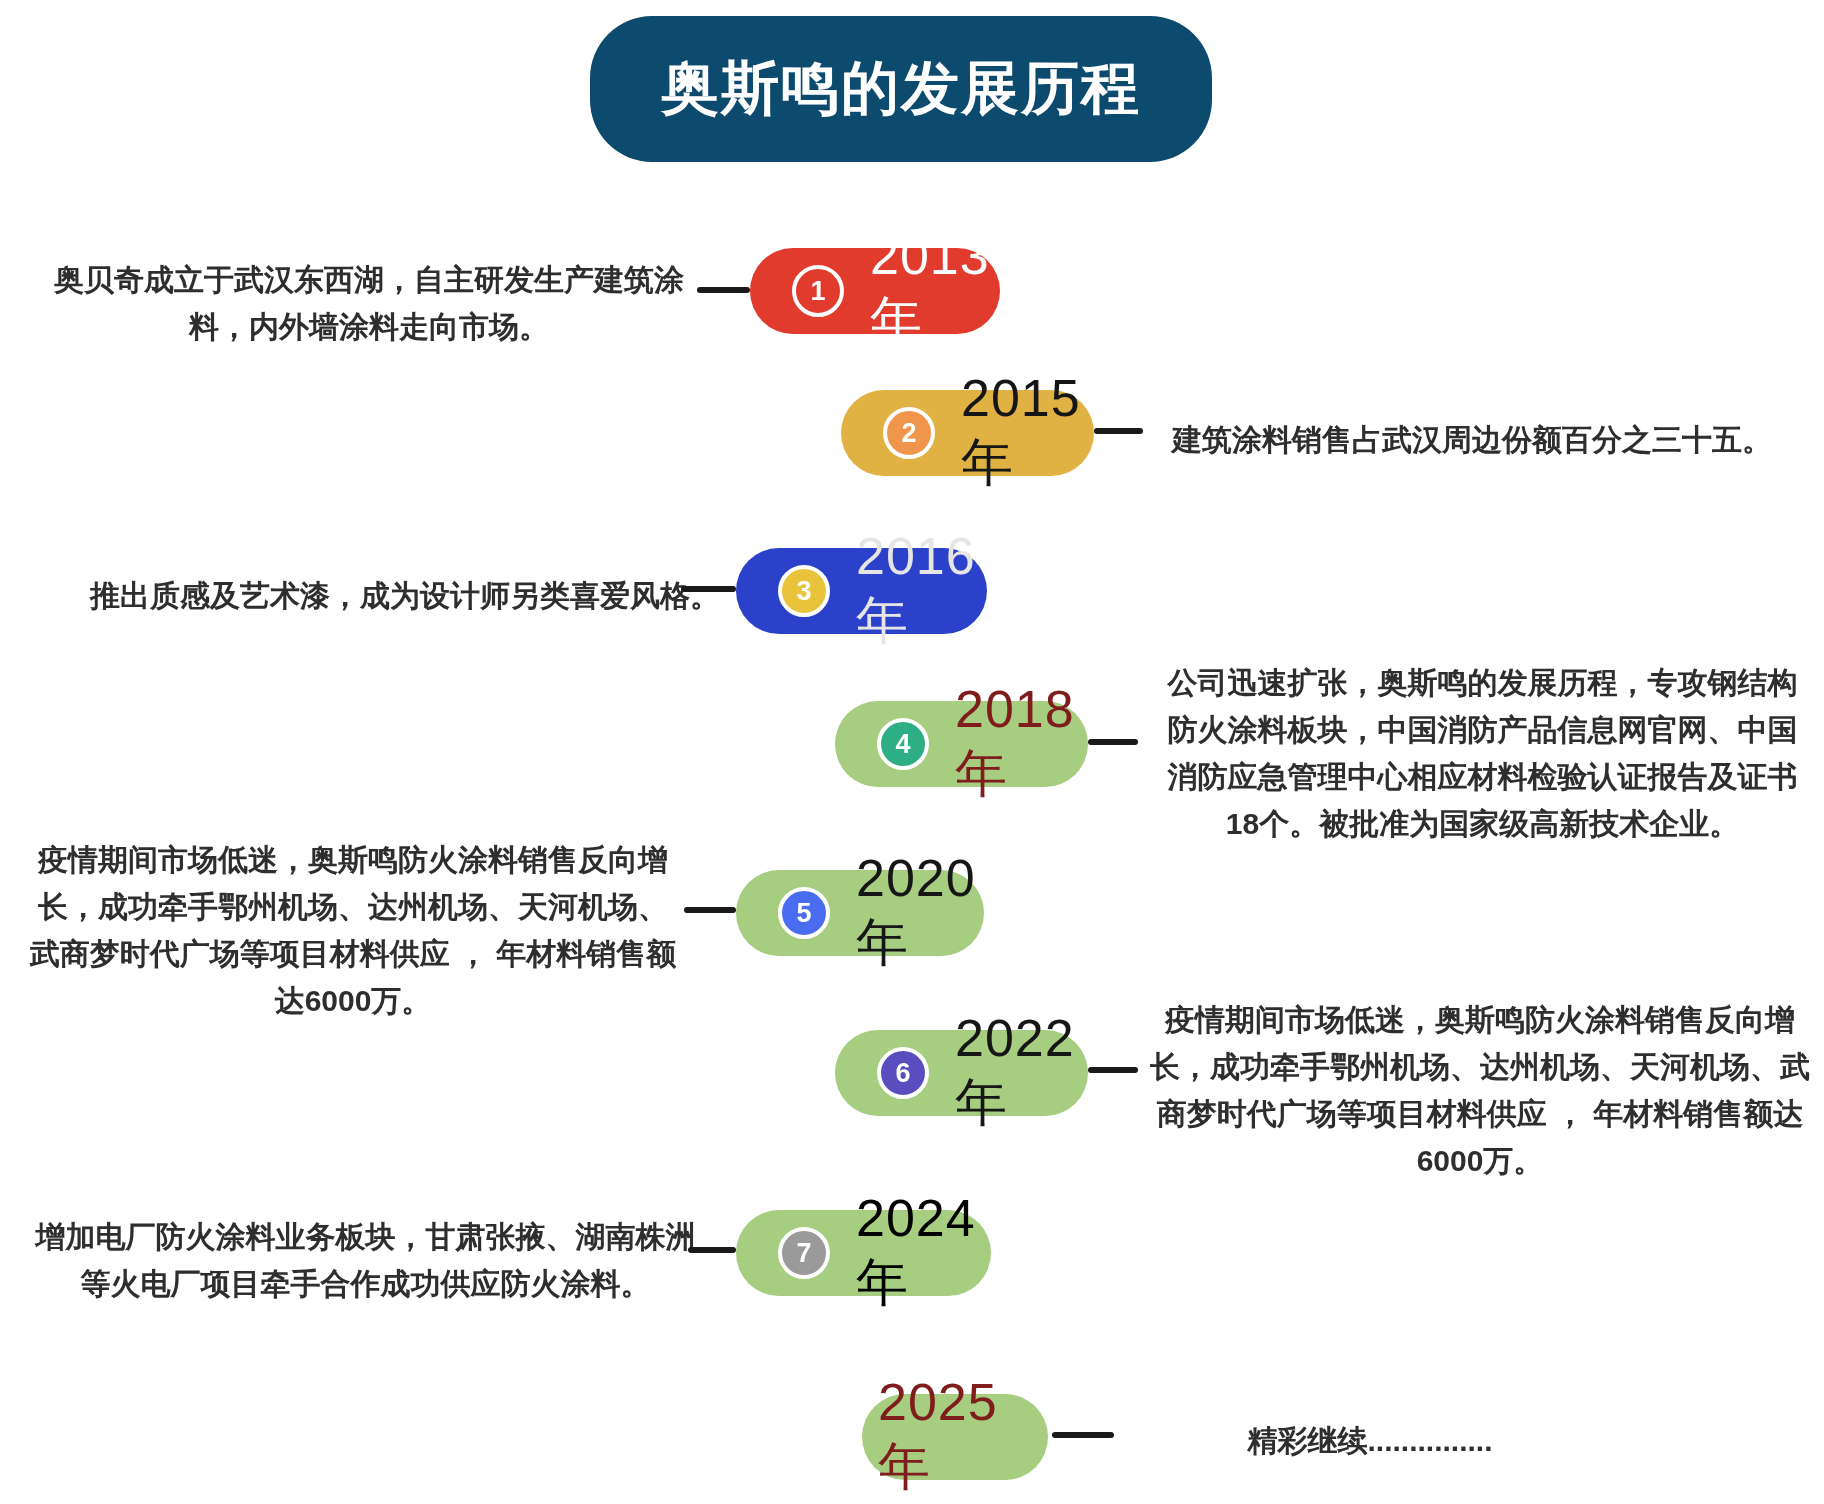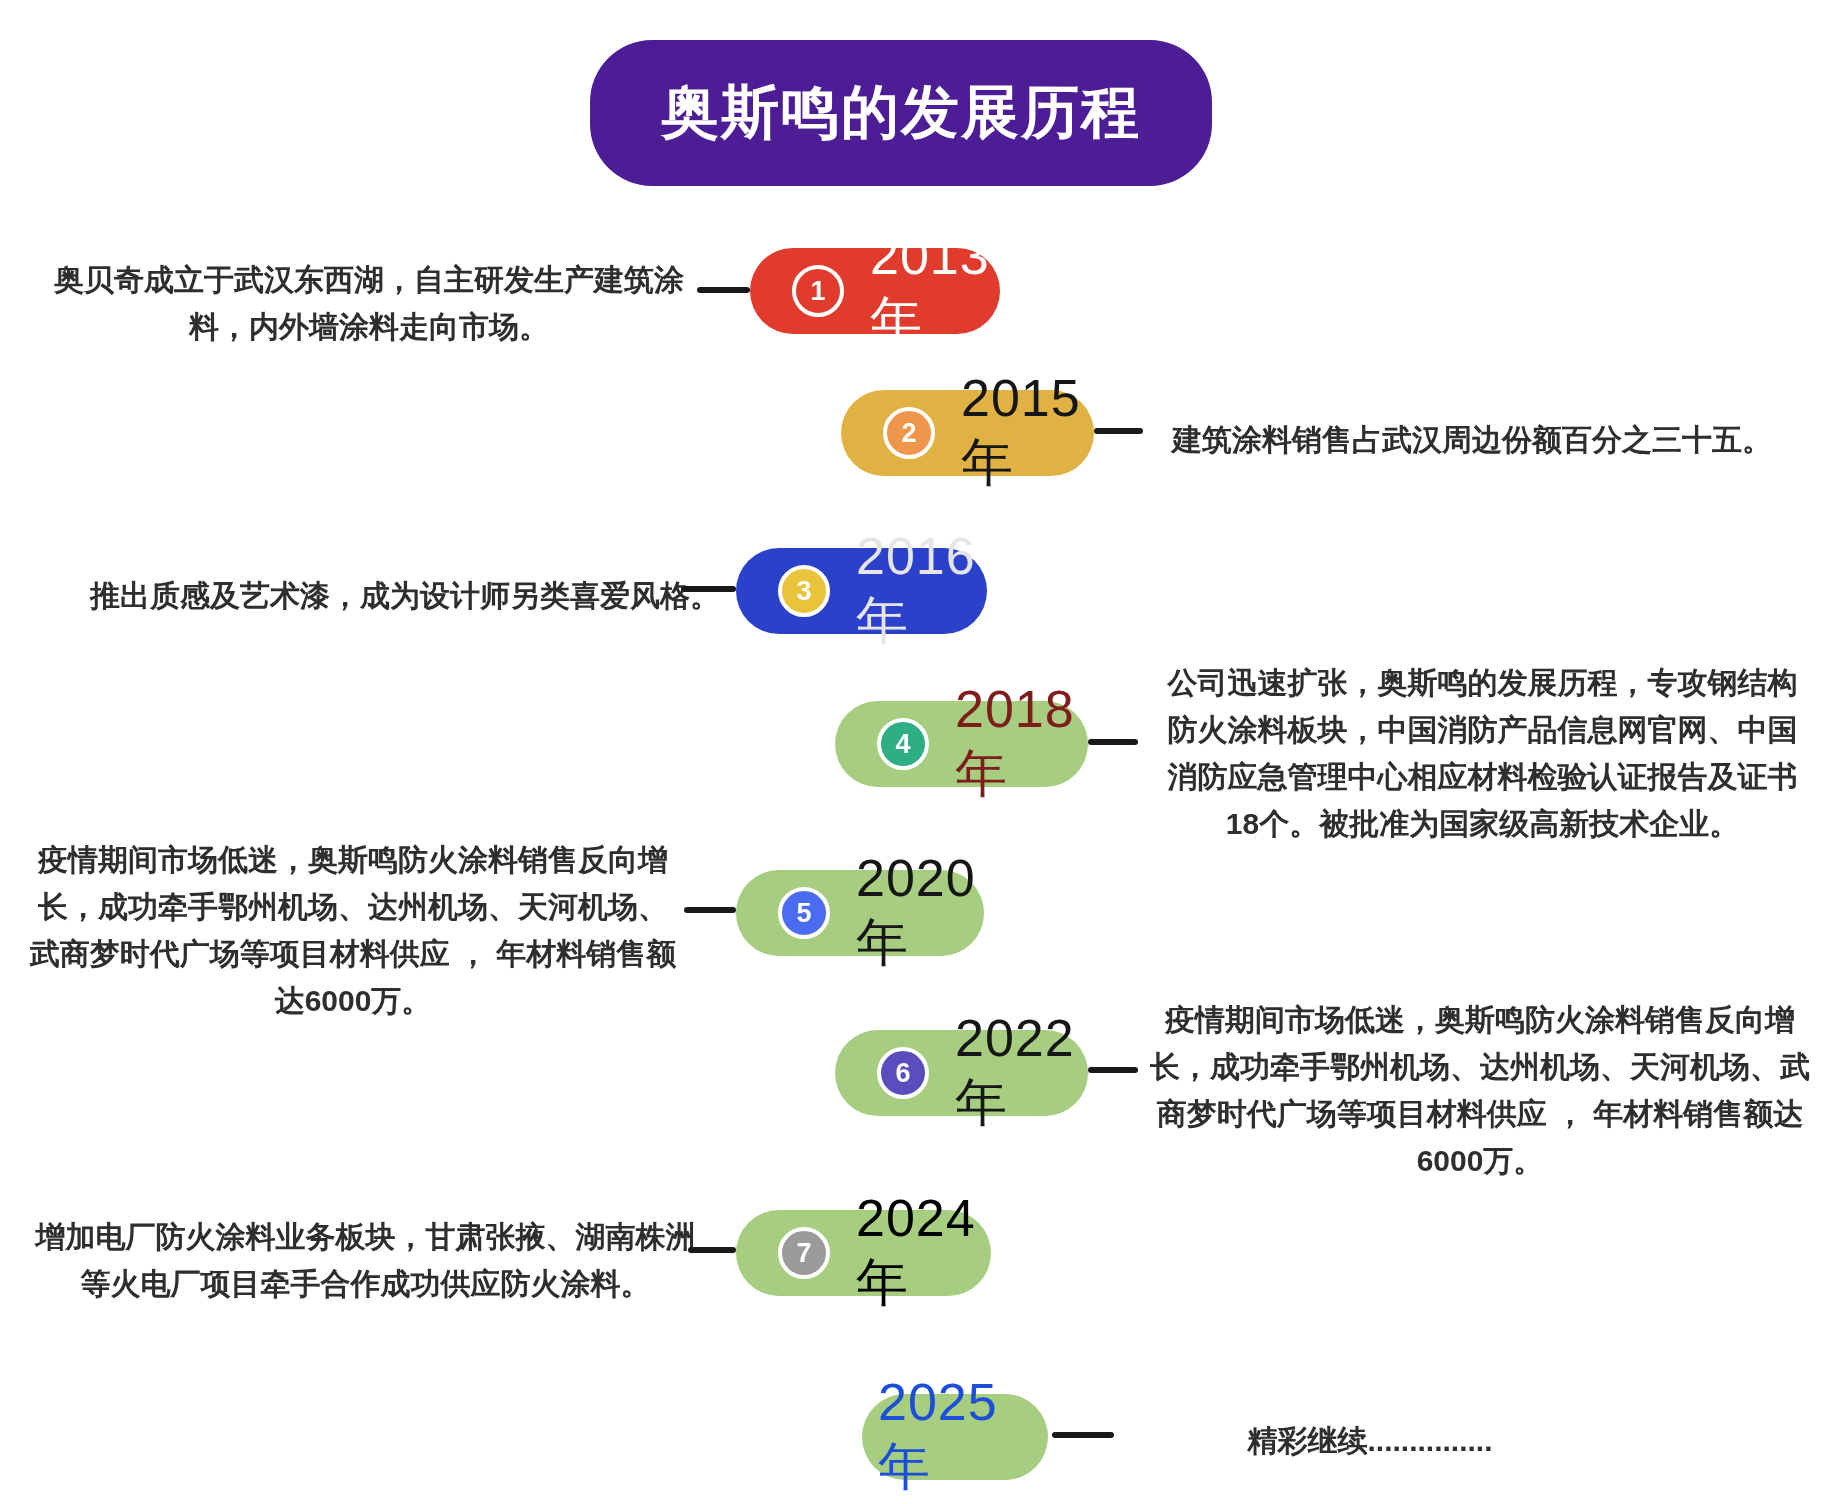--- a/index.html
+++ b/index.html
@@ -1,22 +1,22 @@
 <!DOCTYPE html>
 <html><head>
 <meta charset="utf-8">
 <style>
   html,body{margin:0;padding:0;background:#ffffff;}
   body{font-family:"Liberation Sans","DejaVu Sans",sans-serif;}
   #canvas{position:relative;width:1824px;height:1504px;background:#ffffff;overflow:hidden;}
 
   
   .title-pill{
-    position:absolute;left:590px;top:40px;width:622px;height:146px;
-    background:#4c1d95;border-radius:62px;
+    position:absolute;left:590px;top:16px;width:622px;height:146px;
+    background:#0c4a6e;border-radius:62px;
     display:flex;align-items:center;justify-content:center;
     color:#ffffff;font-size:58px;font-weight:700;letter-spacing:2px;
   }
 
   
   .pill{
     position:absolute;height:86px;border-radius:43px;
     display:flex;align-items:center;padding-left:42px;box-sizing:border-box;
   }
   .badge{
@@ -76,21 +76,21 @@
   
   .item-7 .pill{left:736px;top:1210px;width:255px;background:#a6cd80;}
   .item-7 .badge{background:#9a9a9a;}
   .item-7 .year{color:#000000;}
   .item-7 .desc{left:33px;top:1213px;width:665px;}
   .item-7 .connector{left:688px;top:1247px;width:48px;}
 
   
   .item-8 .pill{left:862px;top:1394px;width:186px;background:#a6cd80;
                 justify-content:center;padding-left:0;}
-  .item-8 .year{color:#1d4ed8;margin-left:16px;}
+  .item-8 .year{color:#7f1d1d;margin-left:16px;}
   .item-8 .desc{left:1126px;top:1417px;width:430px;margin-left:29px;}
   .item-8 .connector{left:1052px;top:1432px;width:62px;}
 </style>
 </head>
 <body>
 
 <div id="canvas">
 
   <div class="title-pill">奥斯鸣的发展历程</div>
 

